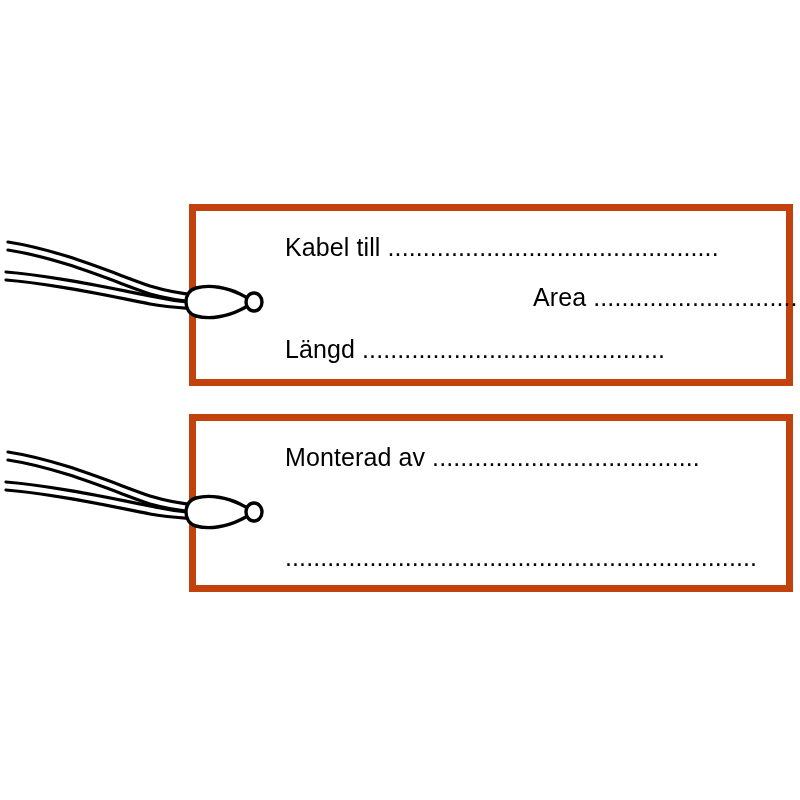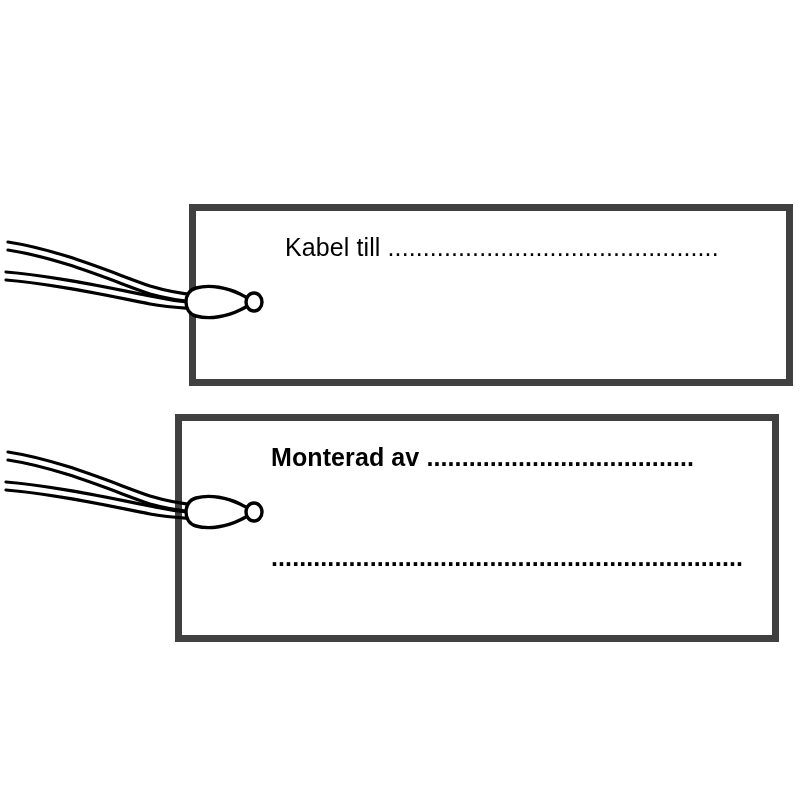--- a/index.html
+++ b/index.html
@@ -17,35 +17,34 @@
   }
   #canvas {
     position: relative;
     width: 800px;
     height: 800px;
     background: #ffffff;
   }
   .tag {
     position: absolute;
     background: #ffffff;
-    border: 7px solid #404040;
+    border: 7px solid #c2410c;
     box-sizing: border-box;
   }
   #tag-1 {
     left: 189px;
     top: 204px;
     width: 604px;
     height: 182px;
   }
   #tag-2 {
-    left: 175px;
+    left: 189px;
     top: 414px;
     width: 604px;
-    height: 228px;
-    font-weight: bold;
+    height: 178px;
   }
   .tag-body {
     position: absolute;
     left: 0;
     top: 0;
     right: 0;
     bottom: 0;
   }
   .field-line {
     position: absolute;
@@ -78,20 +77,22 @@
   }
 </style>
 </head>
 <body>
 
 <div id="canvas">
 
   <div class="tag" id="tag-1">
     <div class="tag-body">
       <div class="field-line" id="t1-line-1">Kabel till ...............................................</div>
+      <div class="field-line" id="t1-line-2b">Area .............................</div>
+      <div class="field-line" id="t1-line-3">Längd ...........................................</div>
     </div>
   </div>
 
   <div class="tag" id="tag-2">
     <div class="tag-body">
       <div class="field-line" id="t2-line-1">Monterad av ......................................</div>
       <div class="field-line" id="t2-line-3">...................................................................</div>
     </div>
   </div>
 

